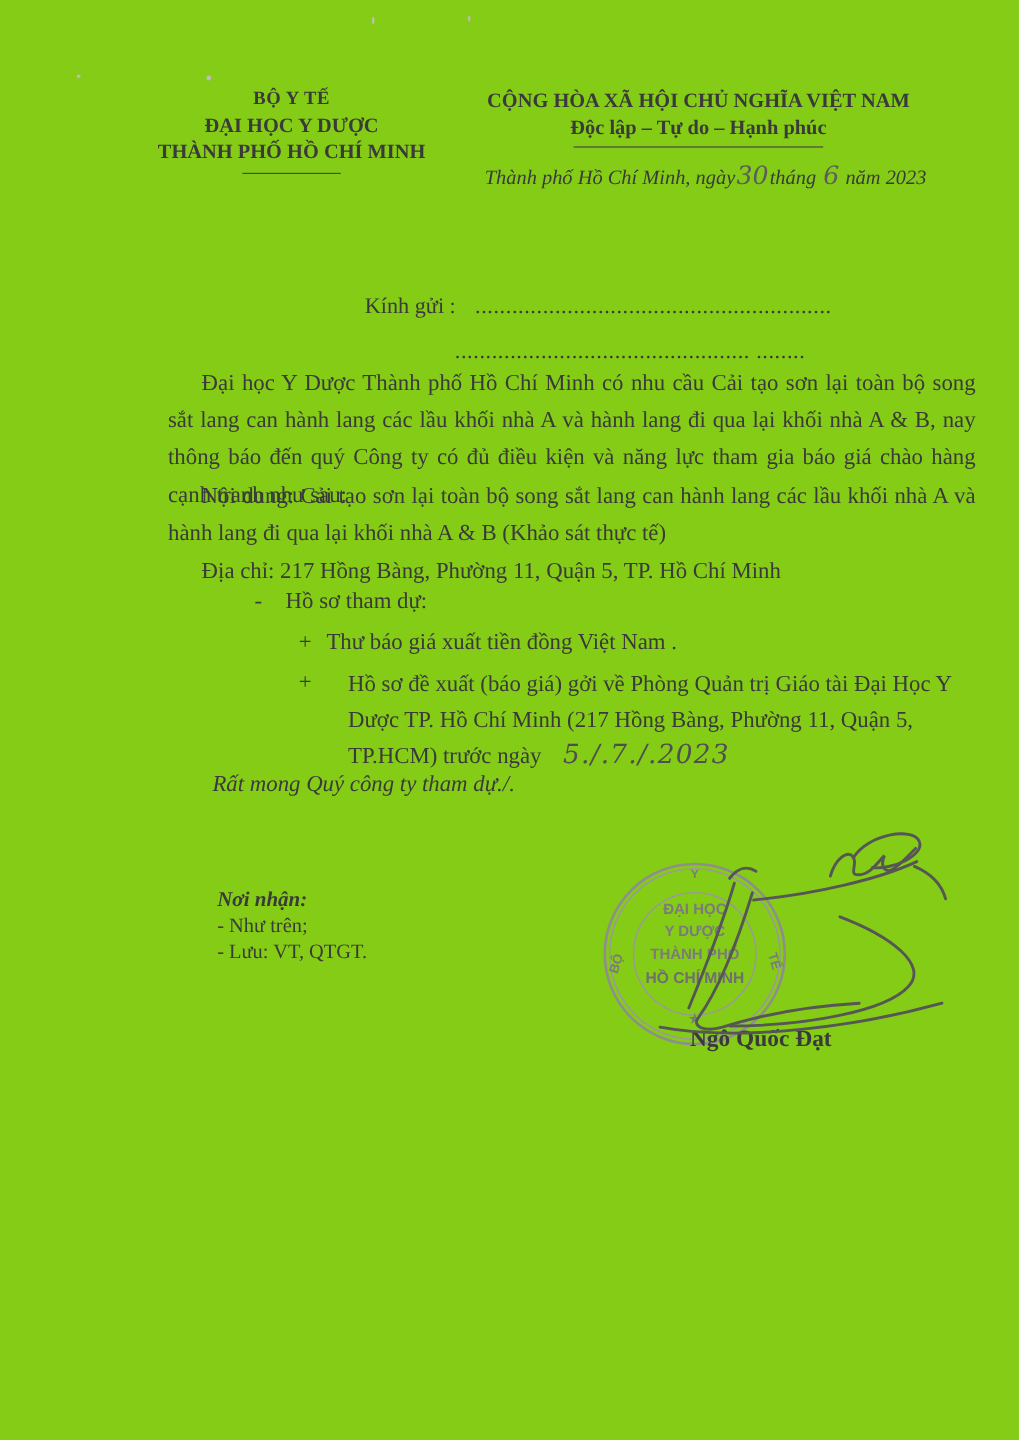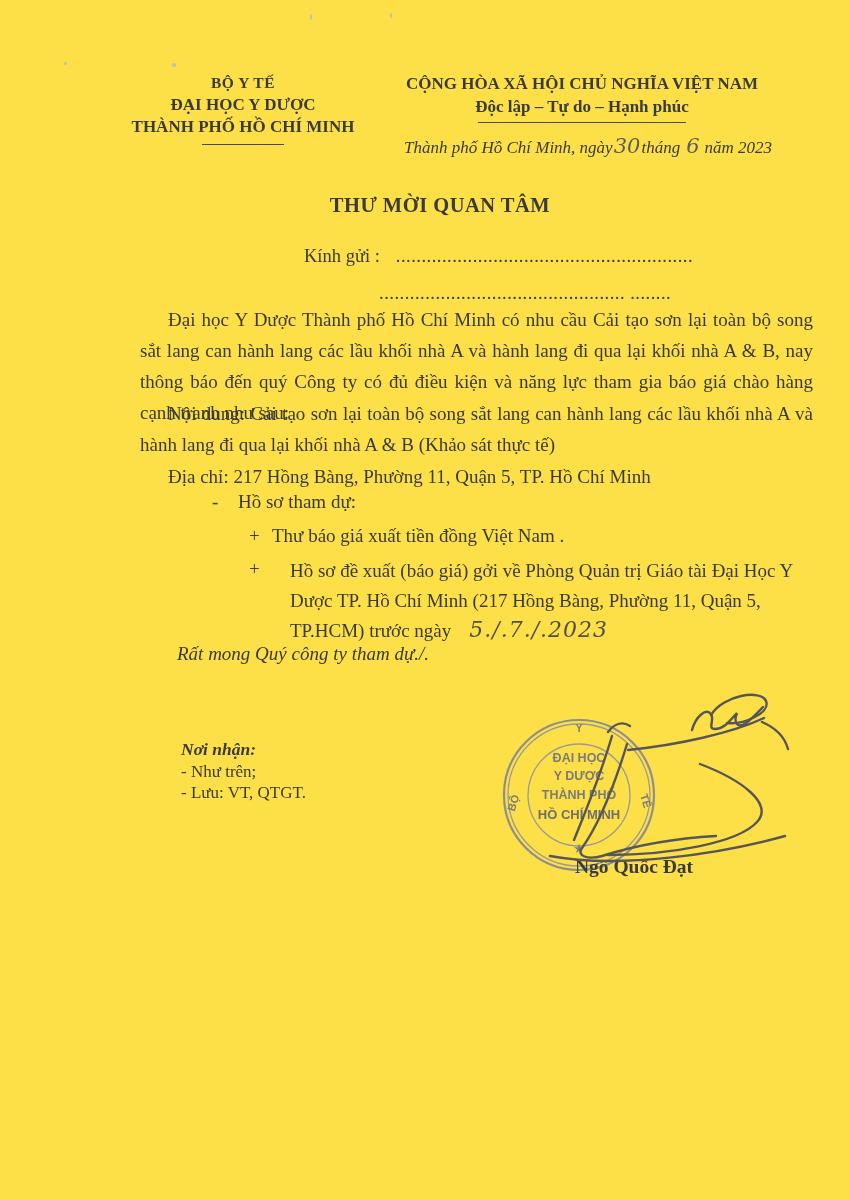--- a/index.html
+++ b/index.html
@@ -1,18 +1,18 @@
 <!DOCTYPE html>
 <html><head>
 <meta charset="utf-8">
 <style>
   html,body{margin:0;padding:0;background:#e8e8e8;}
   .page{
     position:relative;width:849px;height:1200px;margin:0 auto;
-    background:#fde047;overflow:hidden;
+    background:#84cc16;overflow:hidden;
     font-family:"Liberation Serif",serif;color:#3a3a3a;
   }
   .abs{position:absolute;}
   .center{text-align:center;}
   .hdr-left{left:118px;top:72px;width:250px;line-height:22px;}
   .hdr-left .l1{font-size:15.5px;font-weight:bold;letter-spacing:.5px;}
   .hdr-left .l2,.hdr-left .l3{font-size:17px;font-weight:bold;}
   .rule{border-top:1.5px solid #4a4a4a;height:0;margin:6px auto 0;}
   .rule-left{width:82px;}
   .hdr-right{left:392px;top:74px;width:380px;}
@@ -68,21 +68,20 @@
   <div class="abs hdr-right center">
     <div class="nation">CỘNG HÒA XÃ HỘI CHỦ NGHĨA VIỆT NAM</div>
     <div class="motto">Độc lập – Tự do – Hạnh phúc</div>
     <div class="rule rule-right"></div>
   </div>
 
   <div class="abs dateline">
     <span>Thành phố Hồ Chí Minh, ngày</span><span class="hw hw-day">30</span><span>tháng</span><span class="hw hw-month">6</span><span>năm 2023</span>
   </div>
 
-  <div class="abs doc-title">THƯ MỜI QUAN TÂM</div>
 
   <div class="abs kinh-gui">
     <span>Kính gửi :</span><span class="dots">..........................................................</span>
   </div>
   <div class="abs dots2">................................................ ........</div>
 
   <div class="abs body-par p1">Đại học Y Dược Thành phố Hồ Chí Minh có nhu cầu Cải tạo sơn lại toàn bộ song sắt lang can hành lang các lầu khối nhà A và hành lang đi qua lại khối nhà A &amp; B,  nay thông báo đến quý Công ty có đủ điều kiện và năng lực tham gia báo giá chào hàng cạnh tranh như sau:</div>
   <div class="abs body-par p2">Nội dung: Cải tạo sơn lại toàn bộ song sắt lang can hành lang các lầu khối nhà A và hành lang đi qua lại khối nhà A &amp; B (Khảo sát thực tế)</div>
   <div class="abs body-par addr">Địa chỉ: 217 Hồng Bàng, Phường 11, Quận 5, TP. Hồ Chí Minh</div>
 

